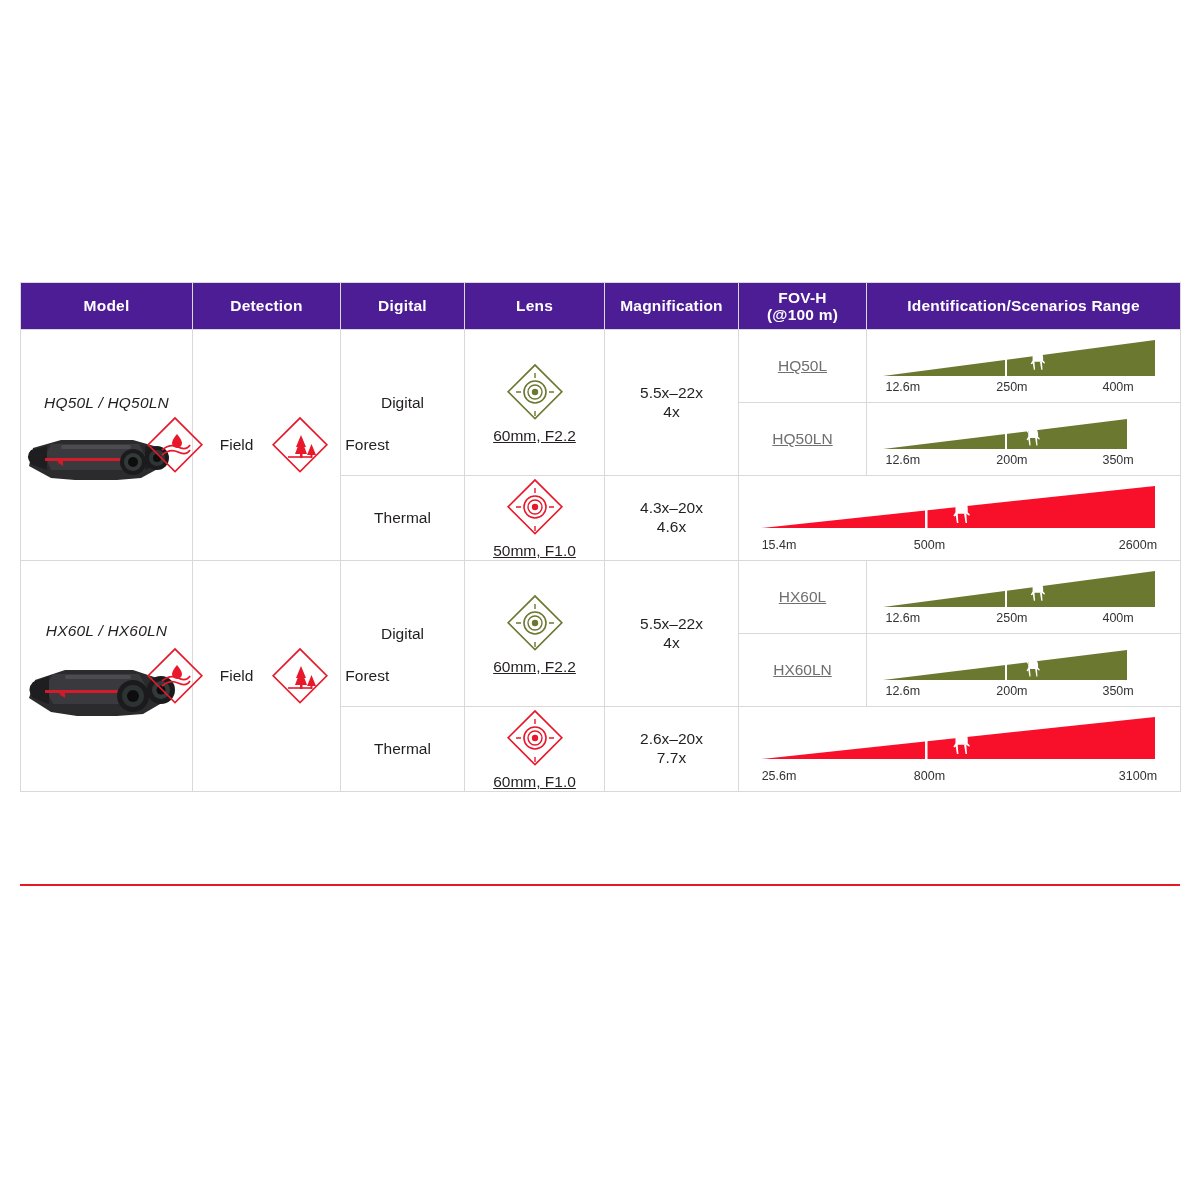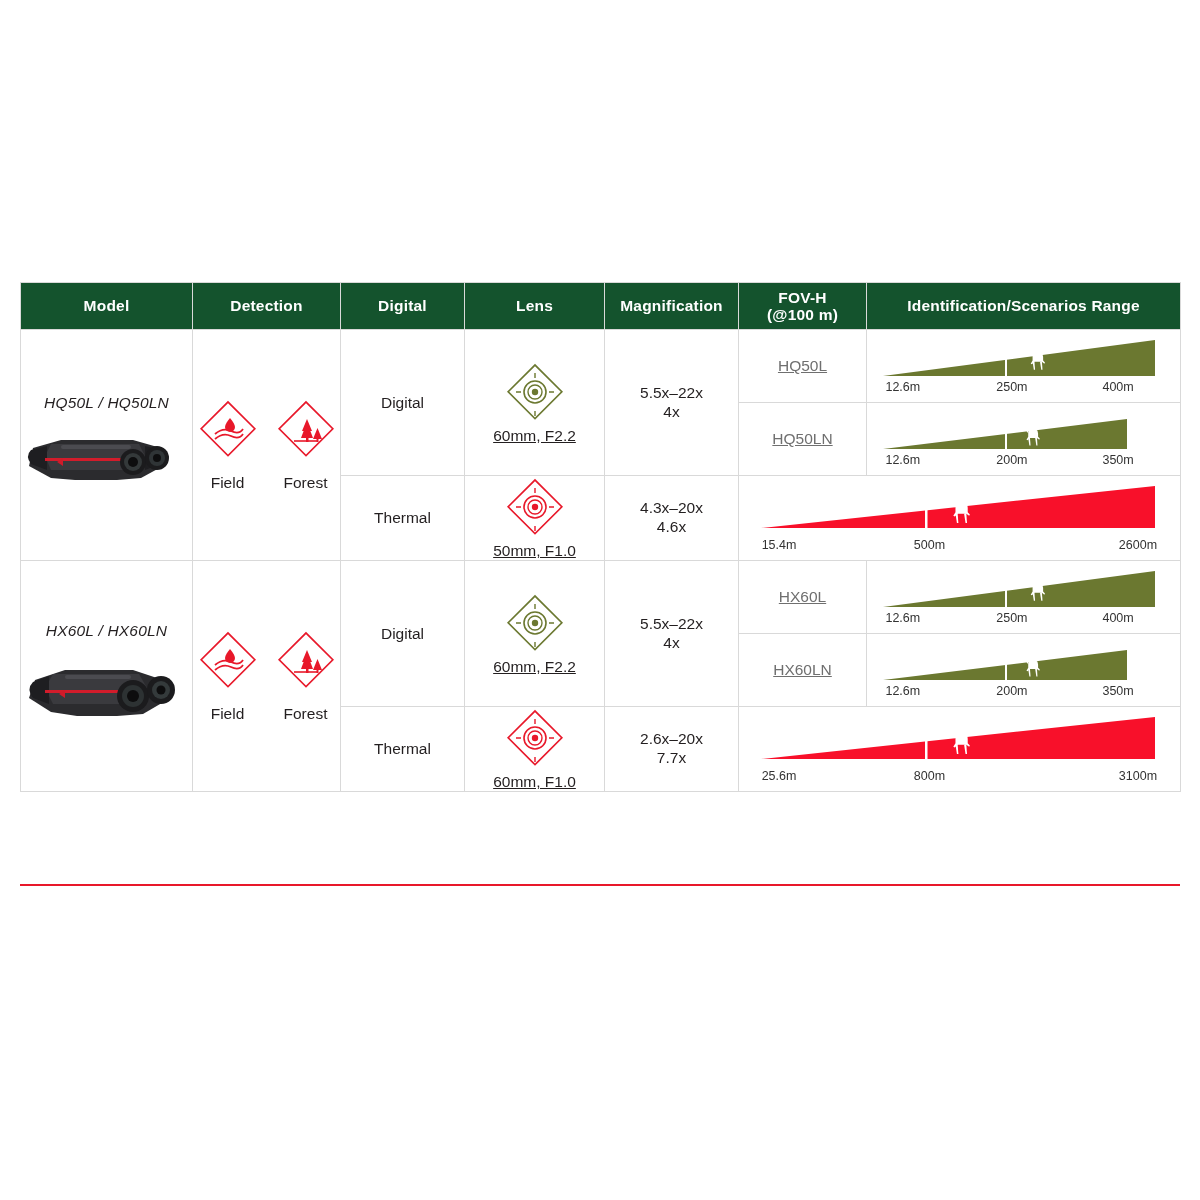--- a/index.html
+++ b/index.html
@@ -25,21 +25,21 @@
     border-collapse: collapse;
     table-layout: fixed;
   }
   .spec-table td, .spec-table th {
     border: 1px solid #d9d9d9;
     padding: 0;
     vertical-align: middle;
     text-align: center;
   }
   thead th {
-    background: #14532d;
+    background: #4c1d95;
     color: #ffffff;
     font-size: 15.5px;
     font-weight: bold;
     height: 46px;
     border: 1px solid #e8182a;
     letter-spacing: 0.2px;
   }
   thead th .two-line {
     display: block;
     line-height: 1.12;
@@ -61,21 +61,21 @@
     line-height: 0;
   }
   .scenarios-cell .scen-row {
     display: flex;
     justify-content: center;
     align-items: flex-end;
     gap: 16px;
   }
   .scen {
     display: flex;
-    flex-direction: column;
+    flex-direction: row;
     align-items: center;
     gap: 14px;
   }
   .scen-label {
     font-size: 15.5px;
     color: #231f20;
   }
   .spectrum-cell, .magnification-cell {
     font-size: 15.5px;
   }

